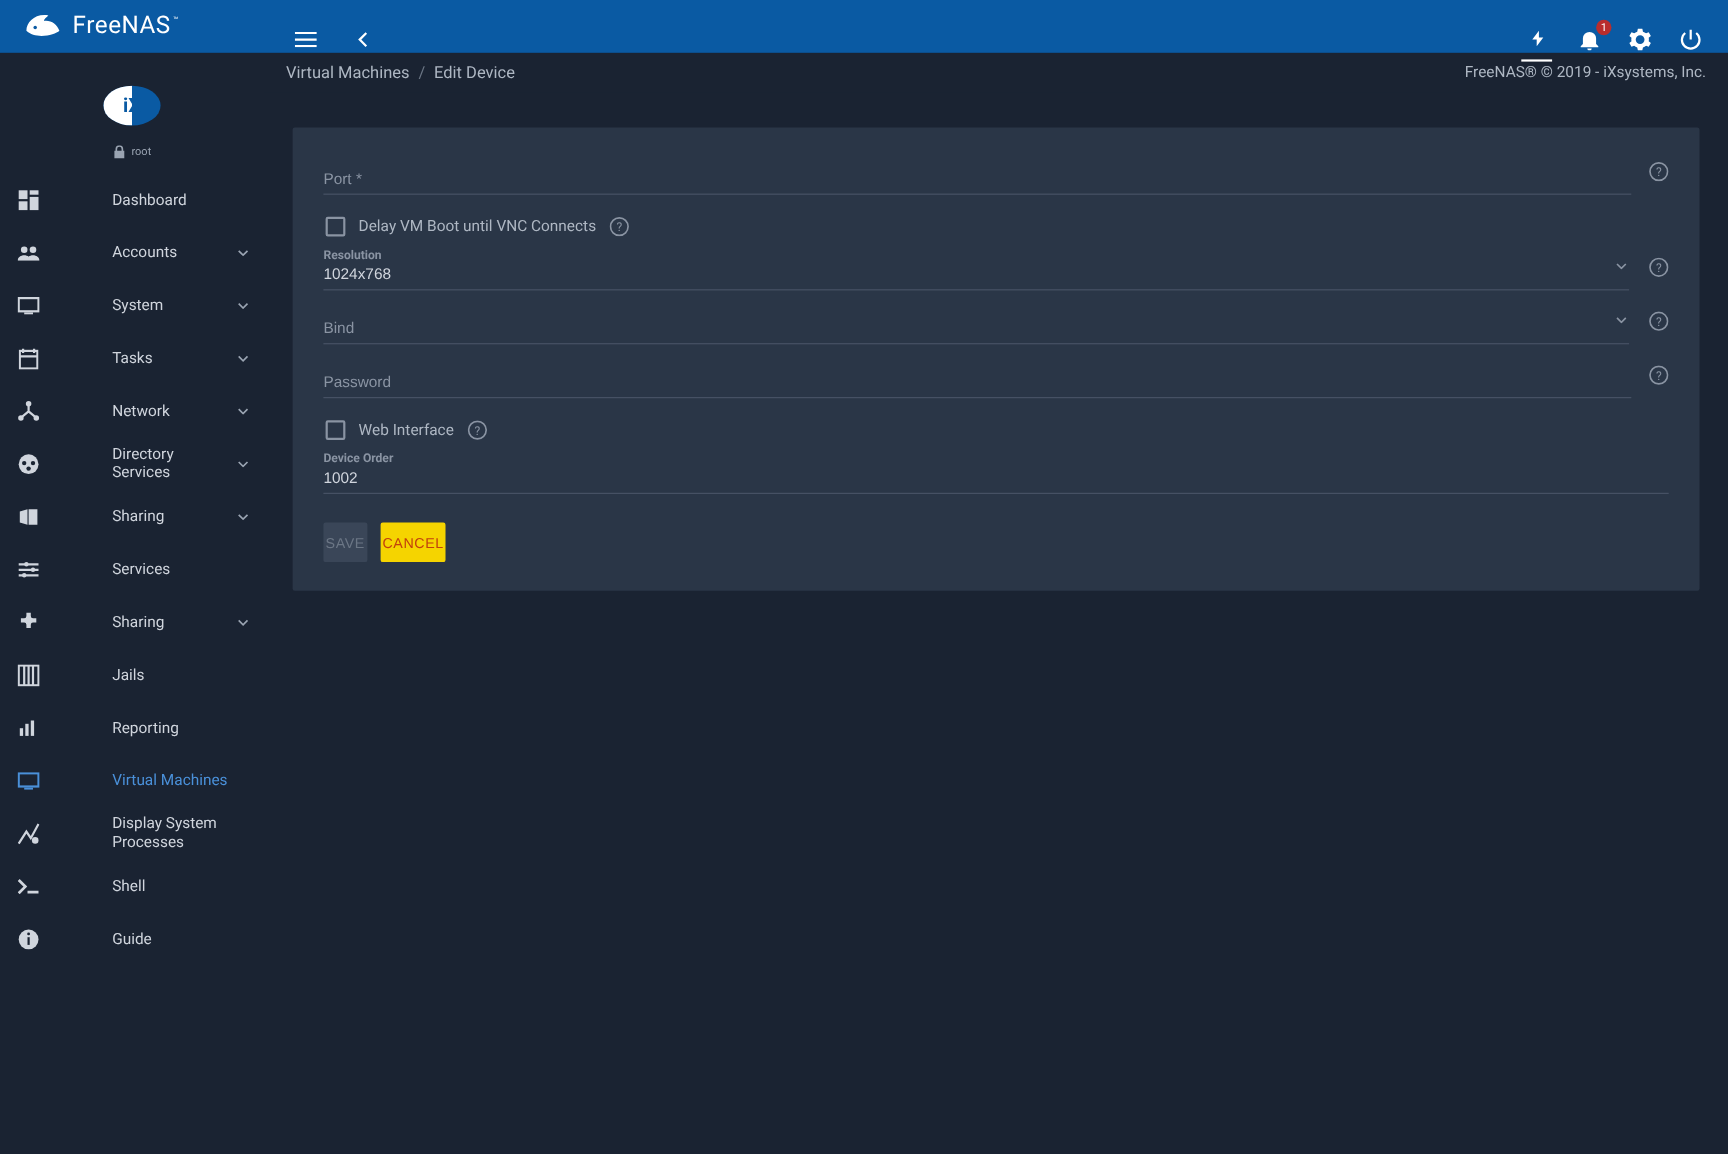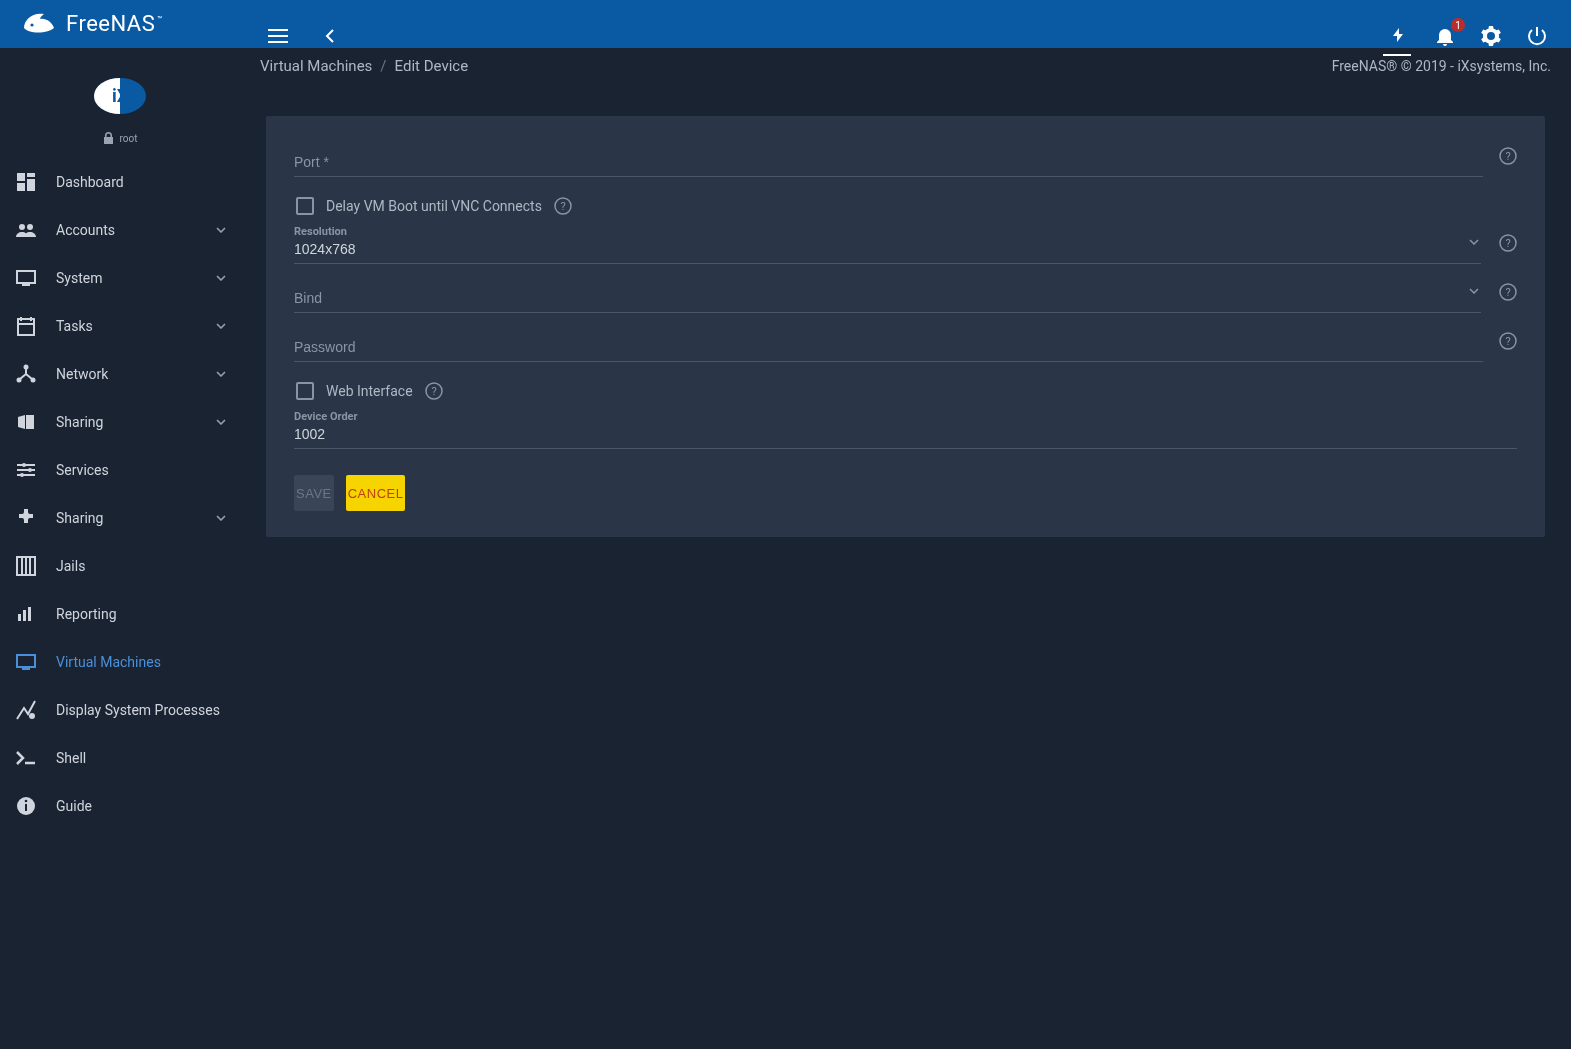--- a/index.html
+++ b/index.html
@@ -61,20 +61,21 @@
   .ix-logo {
     width:56px; height:40px; margin:0 auto 16px;
     display:flex; align-items:center; justify-content:center;
   }
   .sb-user { color:#9aa4b2; font-size:10px; display:flex; align-items:center; justify-content:center; gap:6px; }
   .sb-item {
     display:flex; align-items:center;
     height:48px; padding:0 14px;
     color:#d0d5dd; cursor:pointer;
     font-size:14px;
+    gap:46px;
   }
   .sb-item.active { color:#4a90d9; }
   .sb-icon { width:24px; display:flex; align-items:center; justify-content:center; margin-right:18px; color:inherit; }
   .sb-label { flex:1; line-height:1.2; }
   .sb-chevron { color:#9aa4b2; }
 
   
   .crumbs {
     height:36px; display:flex; align-items:center;
     padding:0 20px; color:#aeb7c3; font-size:15px;
@@ -260,20 +261,36 @@
           </span>
           <span class="sb-label">Network</span>
           <span class="sb-chevron">
             <svg width="10" height="6" viewBox="0 0 10 6">
               <path d="M1 1l4 4 4-4" stroke="currentColor" stroke-width="1.5" fill="none"></path>
             </svg>
           </span>
         </div>
         <div class="sb-item">
           <span class="sb-icon">
+            <svg width="20" height="20" viewBox="0 0 20 20">
+              <circle cx="10" cy="10" r="9" fill="currentColor"></circle>
+              <circle cx="6" cy="9" r="2" fill="#1a2332"></circle>
+              <circle cx="14" cy="9" r="2" fill="#1a2332"></circle>
+              <circle cx="10" cy="14" r="2" fill="#1a2332"></circle>
+            </svg>
+          </span>
+          <span class="sb-label">Directory Services</span>
+          <span class="sb-chevron">
+            <svg width="10" height="6" viewBox="0 0 10 6">
+              <path d="M1 1l4 4 4-4" stroke="currentColor" stroke-width="1.5" fill="none"></path>
+            </svg>
+          </span>
+        </div>
+        <div class="sb-item">
+          <span class="sb-icon">
             <svg width="18" height="16" viewBox="0 0 18 16">
               <path d="M1 3l7-2v14l-7-2zM9 1h8v14H9" fill="currentColor"></path>
             </svg>
           </span>
           <span class="sb-label">Sharing</span>
           <span class="sb-chevron">
             <svg width="10" height="6" viewBox="0 0 10 6">
               <path d="M1 1l4 4 4-4" stroke="currentColor" stroke-width="1.5" fill="none"></path>
             </svg>
           </span>

